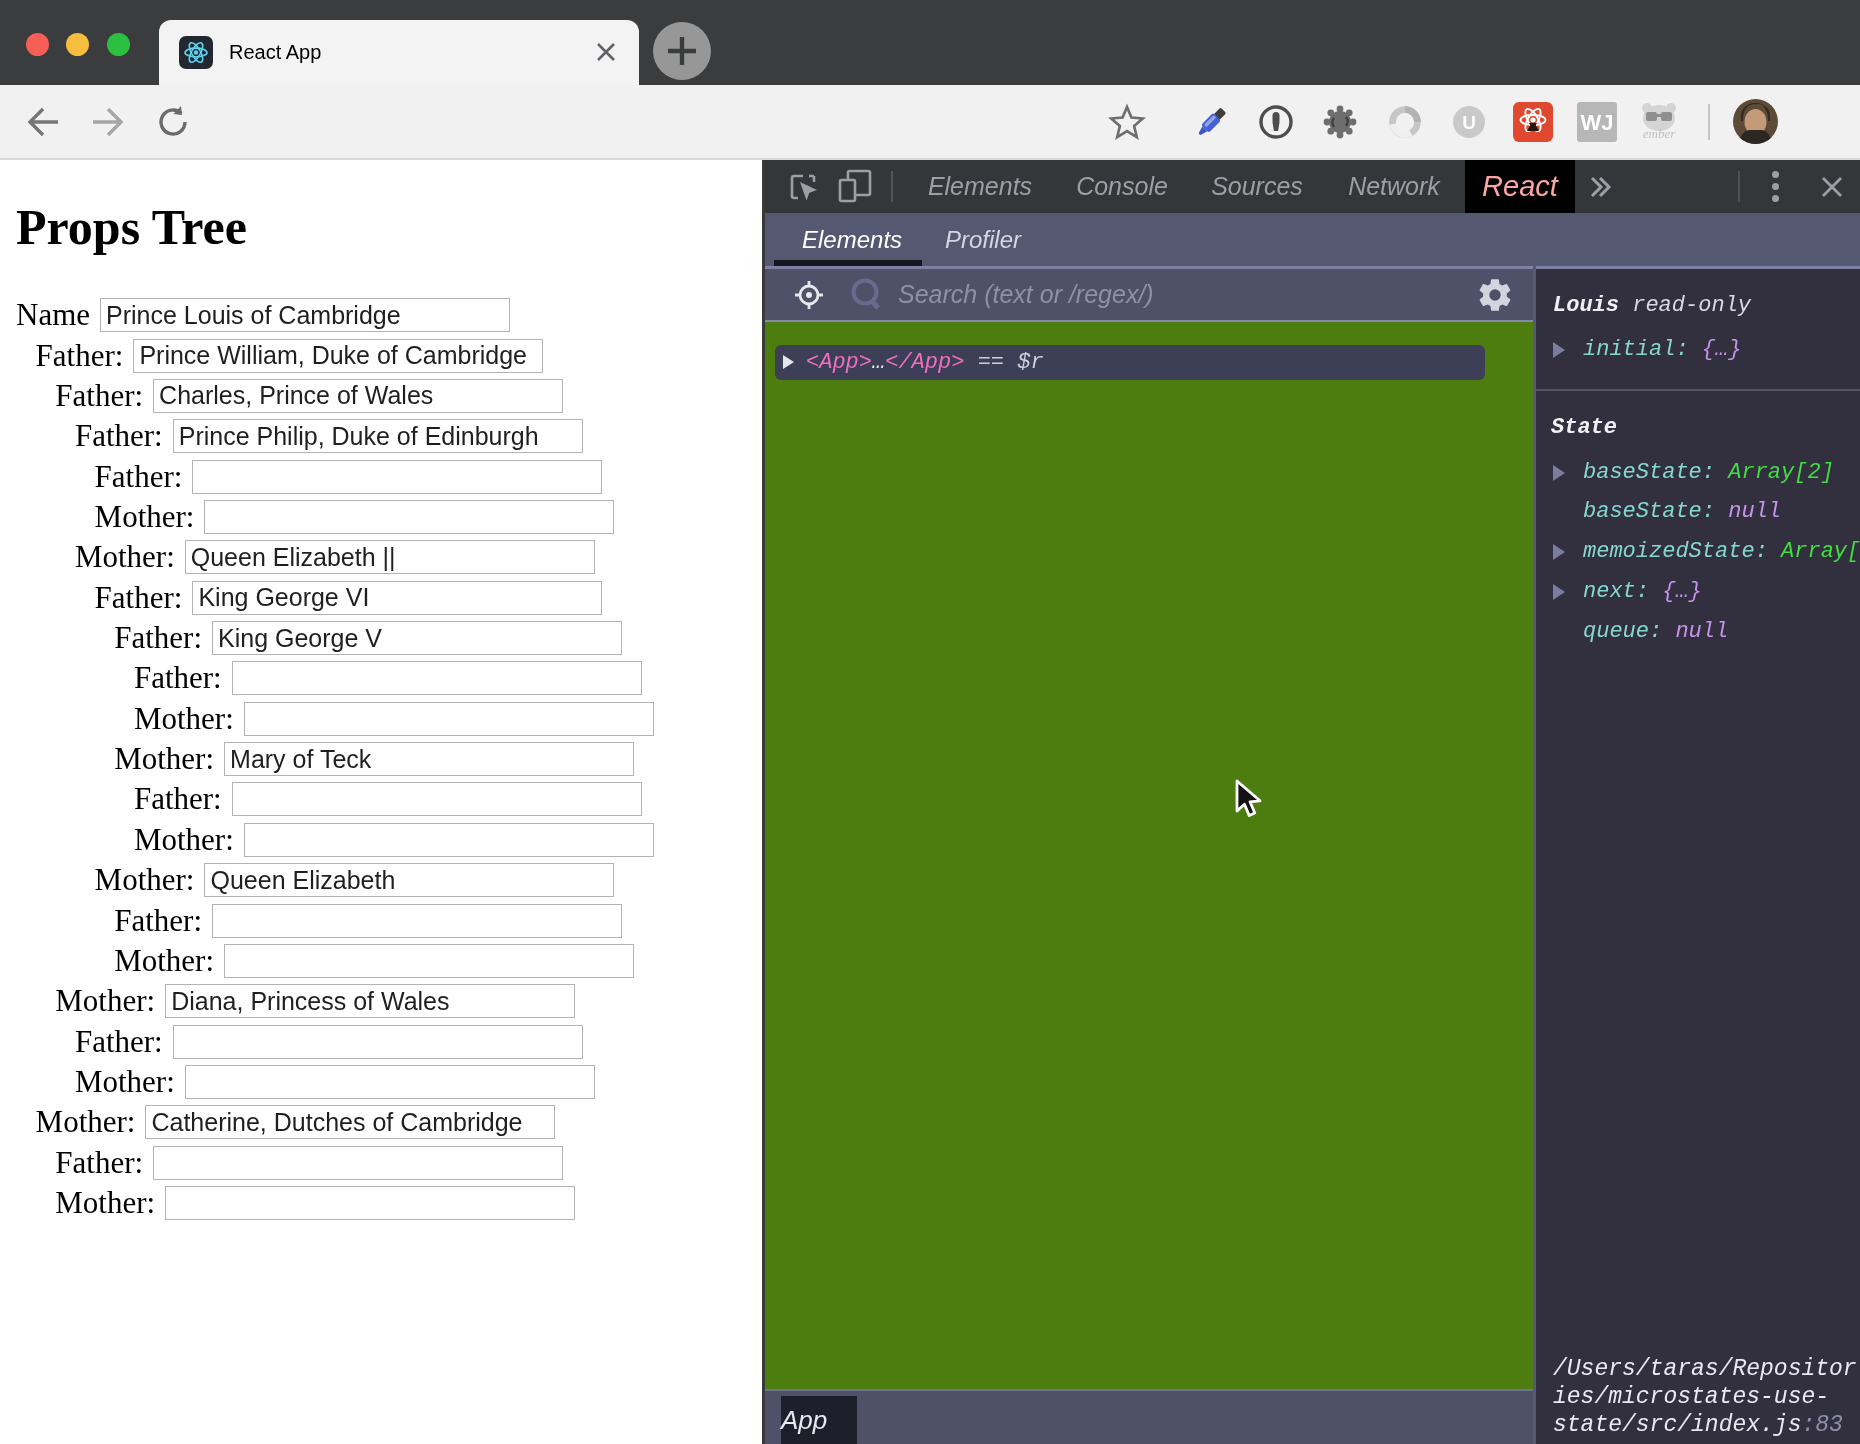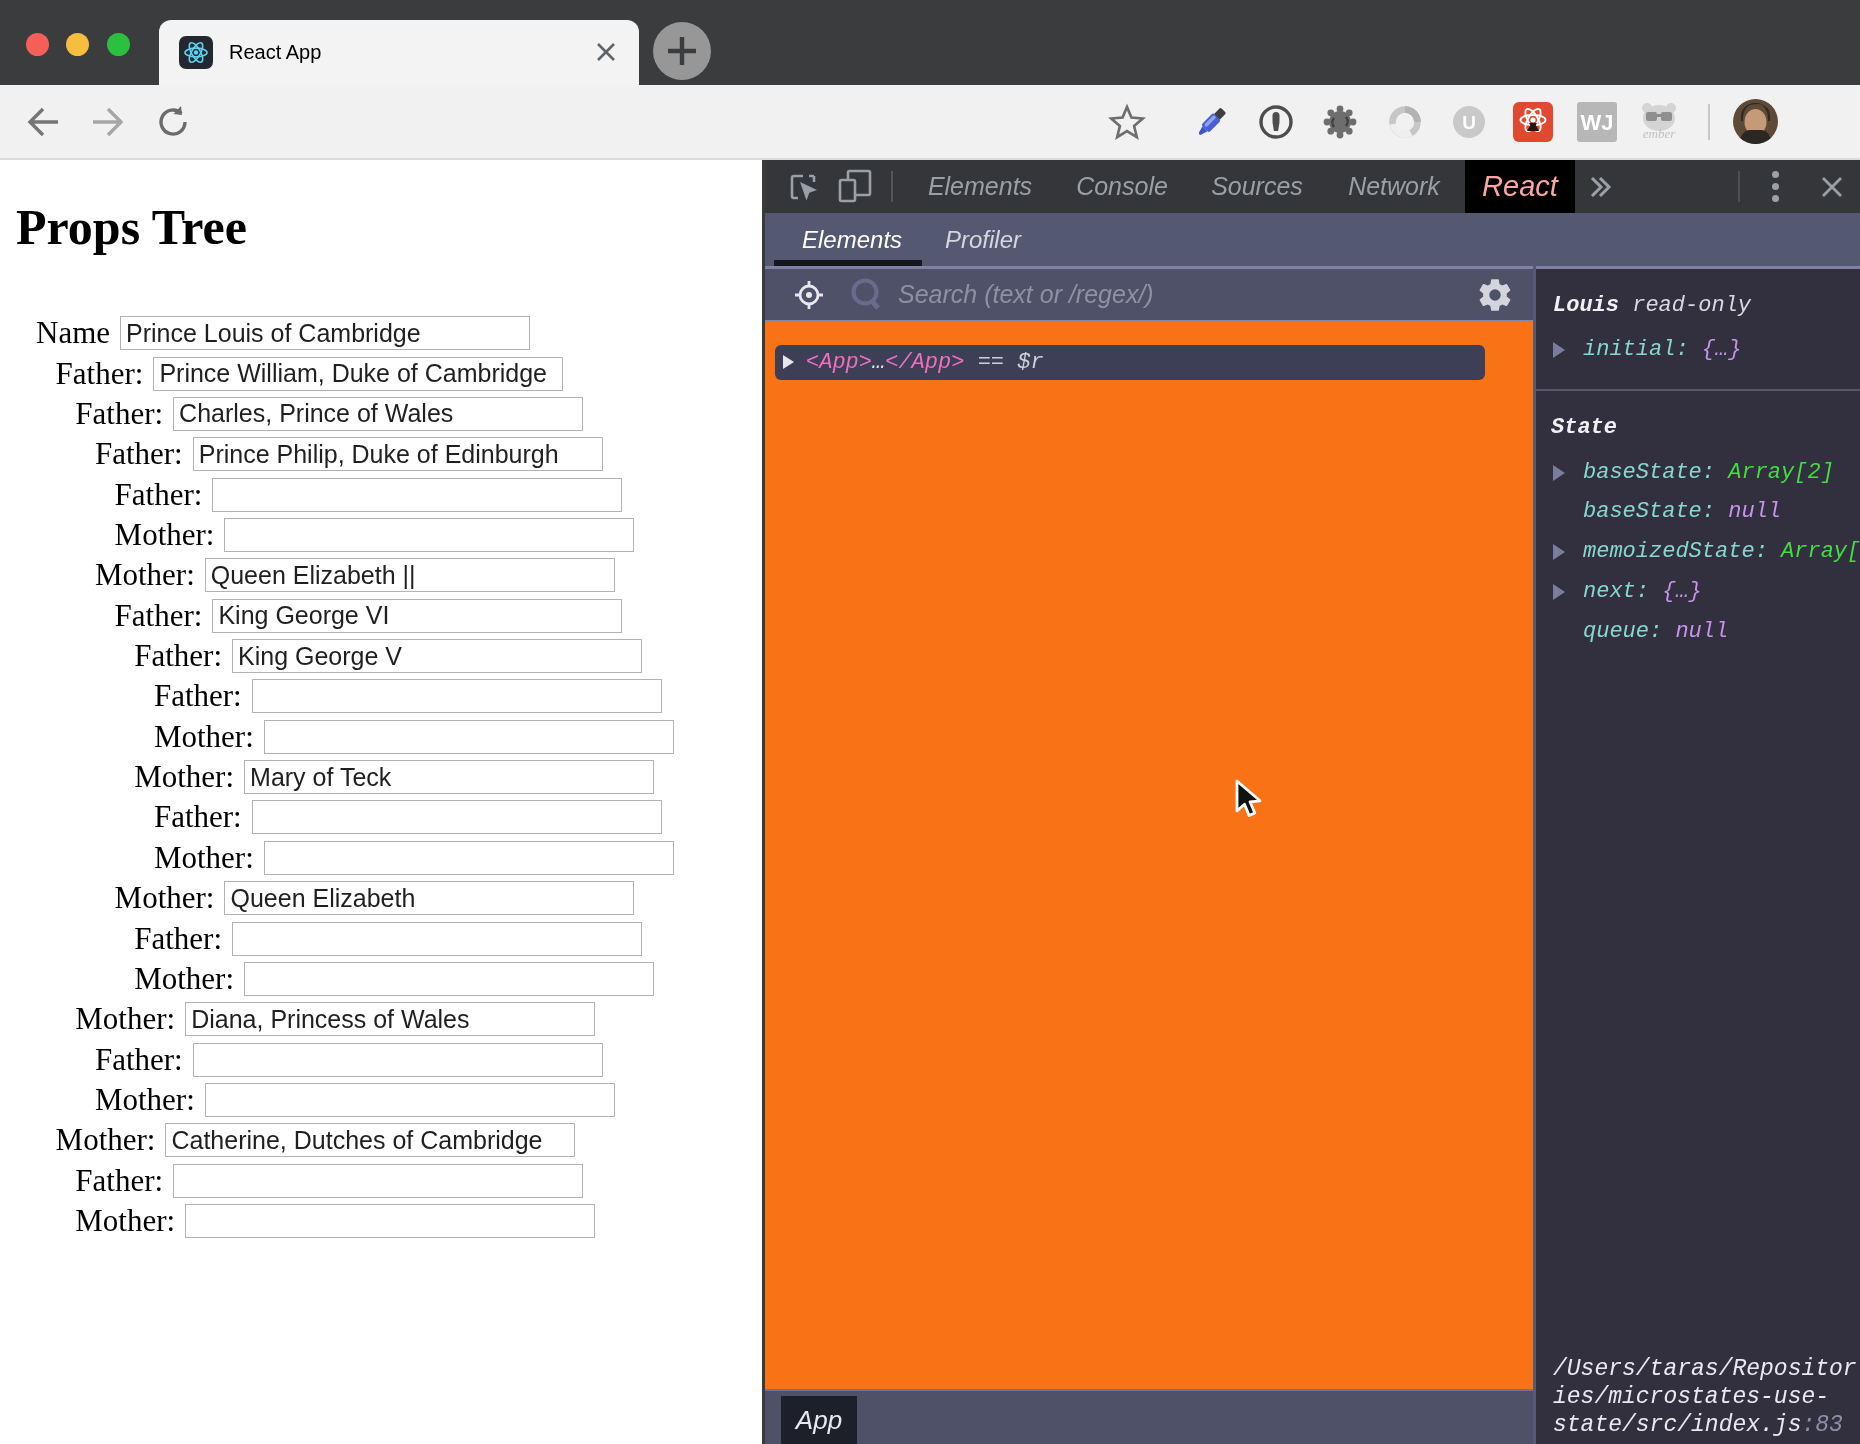--- a/index.html
+++ b/index.html
@@ -16,43 +16,43 @@
 #newtab { position:absolute; left:653px; top:22px; width:58px; height:58px; border-radius:50%; background:#979797; }
 #toolbar { position:absolute; left:0; top:85px; width:1860px; height:75px; background:#f1f1f2; border-bottom:2px solid #dadada; }
 #urlpill { position:absolute; left:220px; top:11px; width:940px; height:48px; background:#fff; border-radius:24px; }
 #urltext { position:absolute; left:66px; top:0; height:48px; line-height:48px; font-size:31px; color:#3a3a3a; }
 #urltext span { color:#9e9e9e; }
 .extic { position:absolute; top:0px; }
 
 
 #page { position:absolute; left:0; top:160px; width:762px; height:1284px; background:#fff; font-family:"Liberation Serif", serif; }
 #h1 { position:absolute; left:16px; top:39px; font-size:50px; font-weight:bold; color:#000; line-height:1.15; letter-spacing:0px; }
-#form { position:absolute; left:0; top:153px; width:762px;margin-left:20px; }
+#form { position:absolute; left:0; top:135px; width:762px; }
 .frow { height:40.36px; display:flex; align-items:center; white-space:nowrap; }
 .flab { font-size:31px; color:#000; margin-right:10px; }
 .frow input { width:410px; height:34px; border:1.5px solid #b3b3b3; background:#fff; font-family:"Liberation Sans", sans-serif; font-size:25px; color:#1f1f1f; padding:0 0 0 5px; outline:none; flex:0 0 auto; }
 
 
 #dt { position:absolute; left:762px; top:160px; width:1286px; height:1284px; background:#2d2c3a; font-family:"Liberation Mono", monospace;font-style:italic; }
 #dtedge { position:absolute; left:0; top:0; width:3px; height:1284px; background:#3a3a3a; }
 #dttoolbar { position:absolute; left:3px; top:0; width:1095px; height:53px; background:#35363a; font-family:"Liberation Sans", sans-serif; }
 .dttab { position:absolute; top:0; height:53px; line-height:53px; font-size:25px; color:#9aa0a6; text-align:center; }
 #reacttab { position:absolute; left:700px; top:0; width:110px; height:53px; line-height:53px; background:#000; color:#fca5a5; font-size:29px; text-align:center; }
 #subtabs { position:absolute; left:3px; top:53px; width:1095px; height:53px; background:#555871; font-family:"Liberation Sans", sans-serif; }
 #subtabs .st { position:absolute; top:0; height:53px; line-height:53px; font-size:24px; }
 #eluline { position:absolute; left:9px; top:47px; width:148px; height:6px; background:#151720; }
 #divider1 { position:absolute; left:3px; top:106px; width:1095px; height:3px; background:#7e81a3; }
 #searchrow { position:absolute; left:3px; top:109px; width:768px; height:51px; background:#4e5167; }
 #searchph { position:absolute; left:133px; top:0; height:51px; line-height:51px; font-size:25px; color:#8e91a6; font-family:"Liberation Sans", sans-serif; }
 #divider2 { position:absolute; left:3px; top:160px; width:768px; height:2px; background:#8689ad; }
-#tree { position:absolute; left:3px; top:162px; width:768px; height:1067px; background:#f97316; }
+#tree { position:absolute; left:3px; top:162px; width:768px; height:1067px; background:#4d7c0f; }
 #selrow { position:absolute; left:10px; top:23px; width:710px; height:35px; background:#3c3f55; border-radius:6px; font-size:22px; line-height:35px; color:#cccedd; }
 .pink { color:#ef6fc0; }
 #statusbar { position:absolute; left:3px; top:1229px; width:768px; height:55px; background:#4e5167; border-top:2px solid #6f7290; }
-#appchip { position:absolute; left:16px; top:5px; width:76px; height:48px; background:#1d1f2a; color:#e8e8f0; font-size:26px; line-height:48px; text-align:center; font-family:"Liberation Sans", sans-serif; }
+#appchip { position:absolute; left:16px; top:5px; width:76px; height:48px; background:#1d1f2a; color:#e8e8f0; font-size:26px; line-height:48px; text-align:left; font-family:"Liberation Sans", sans-serif; }
 #vdiv { position:absolute; left:771px; top:106px; width:3px; height:1178px; background:#565a74; }
 #sidebar { position:absolute; left:774px; top:109px; width:324px; height:1175px; background:#322f3f; overflow:hidden; }
 .sbrow { position:absolute; left:0; width:400px; height:40px; line-height:40px; font-size:22px; white-space:pre; }
 .teal { color:#85d8cf; }
 .grn { color:#40df40; }
 .pur { color:#c792ea; }
 .wht { color:#f0f0f5; }
 .tri { position:absolute; width:0; height:0; border-left:12px solid #7a7d9e; border-top:8px solid transparent; border-bottom:8px solid transparent; }
 .tri2 { position:absolute; width:0; height:0; border-left:11px solid #e6e6ee; border-top:7px solid transparent; border-bottom:7px solid transparent; }
 #sbdiv { position:absolute; left:0; top:232px; width:324px; height:2px; background:#54566a; }

